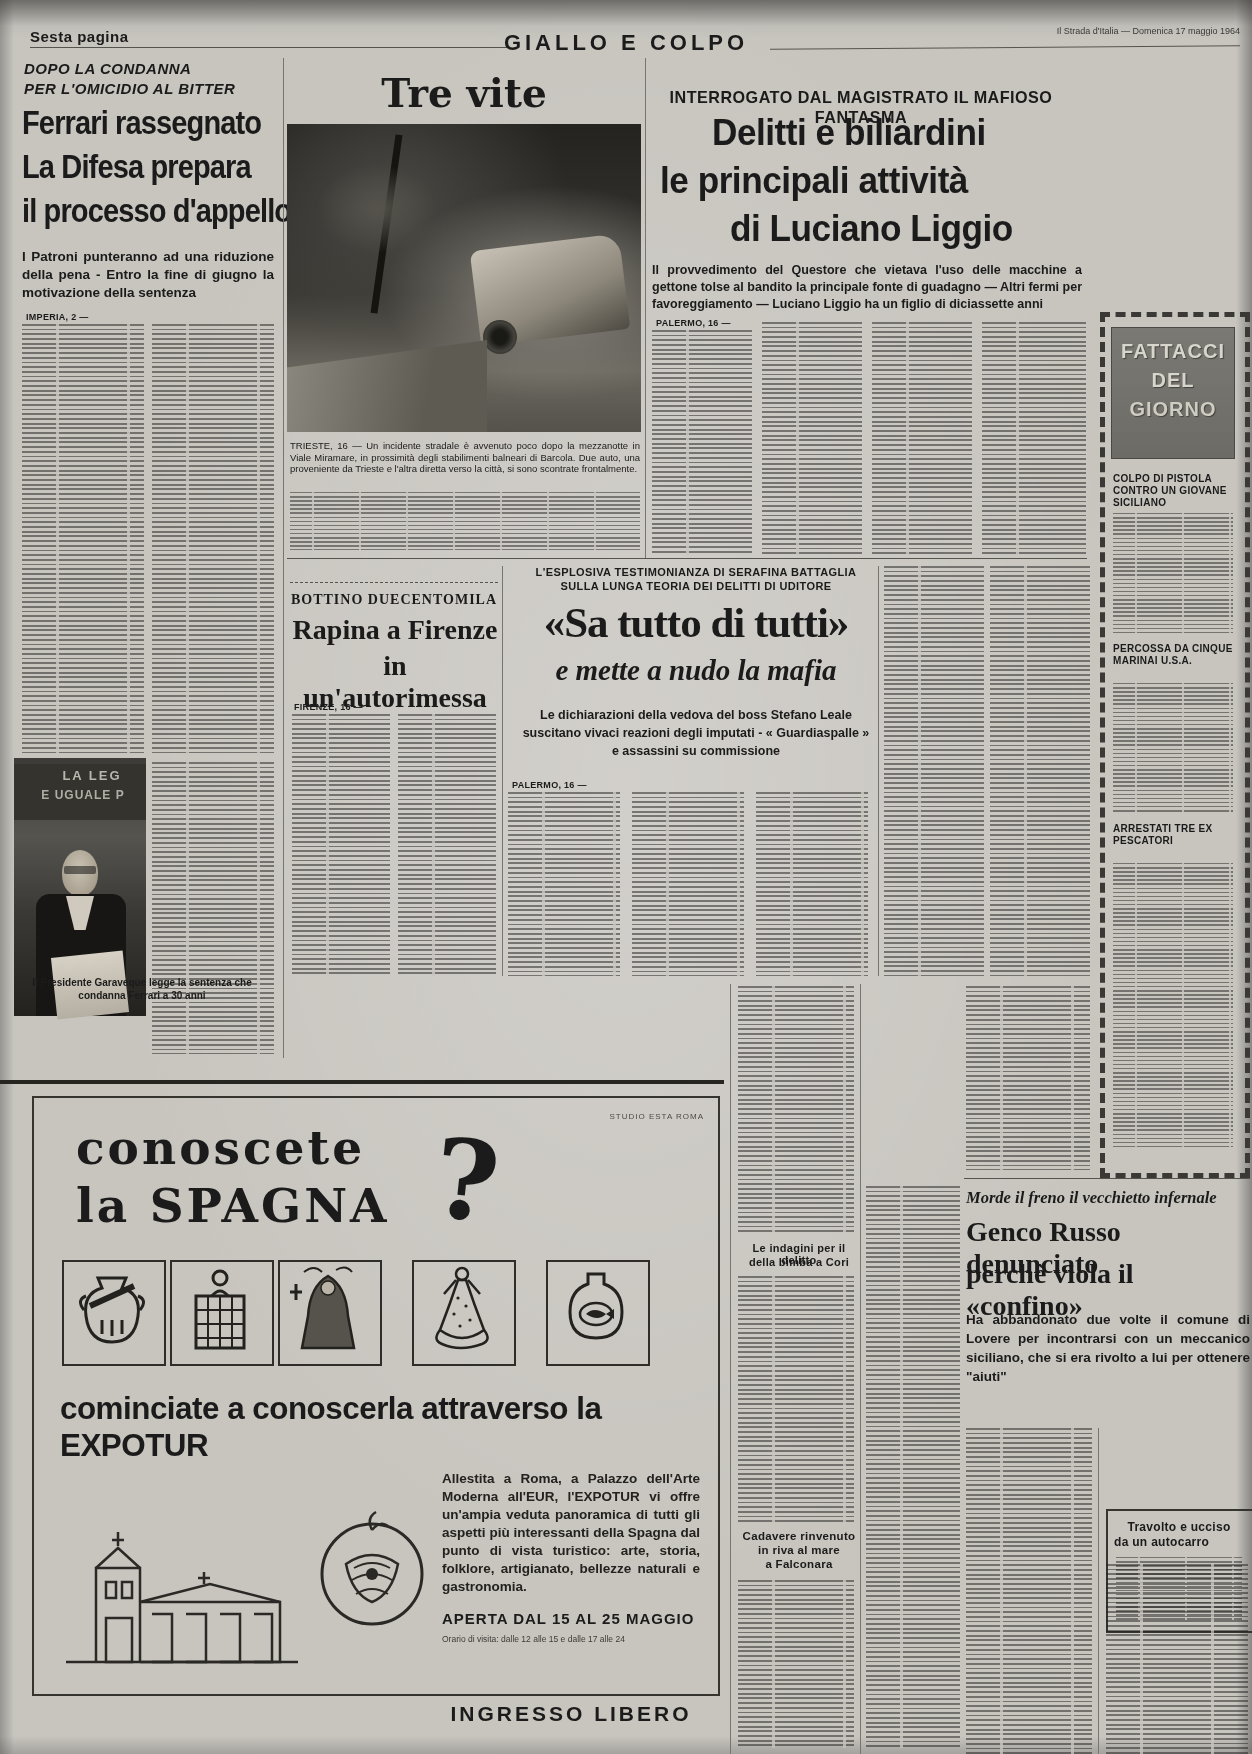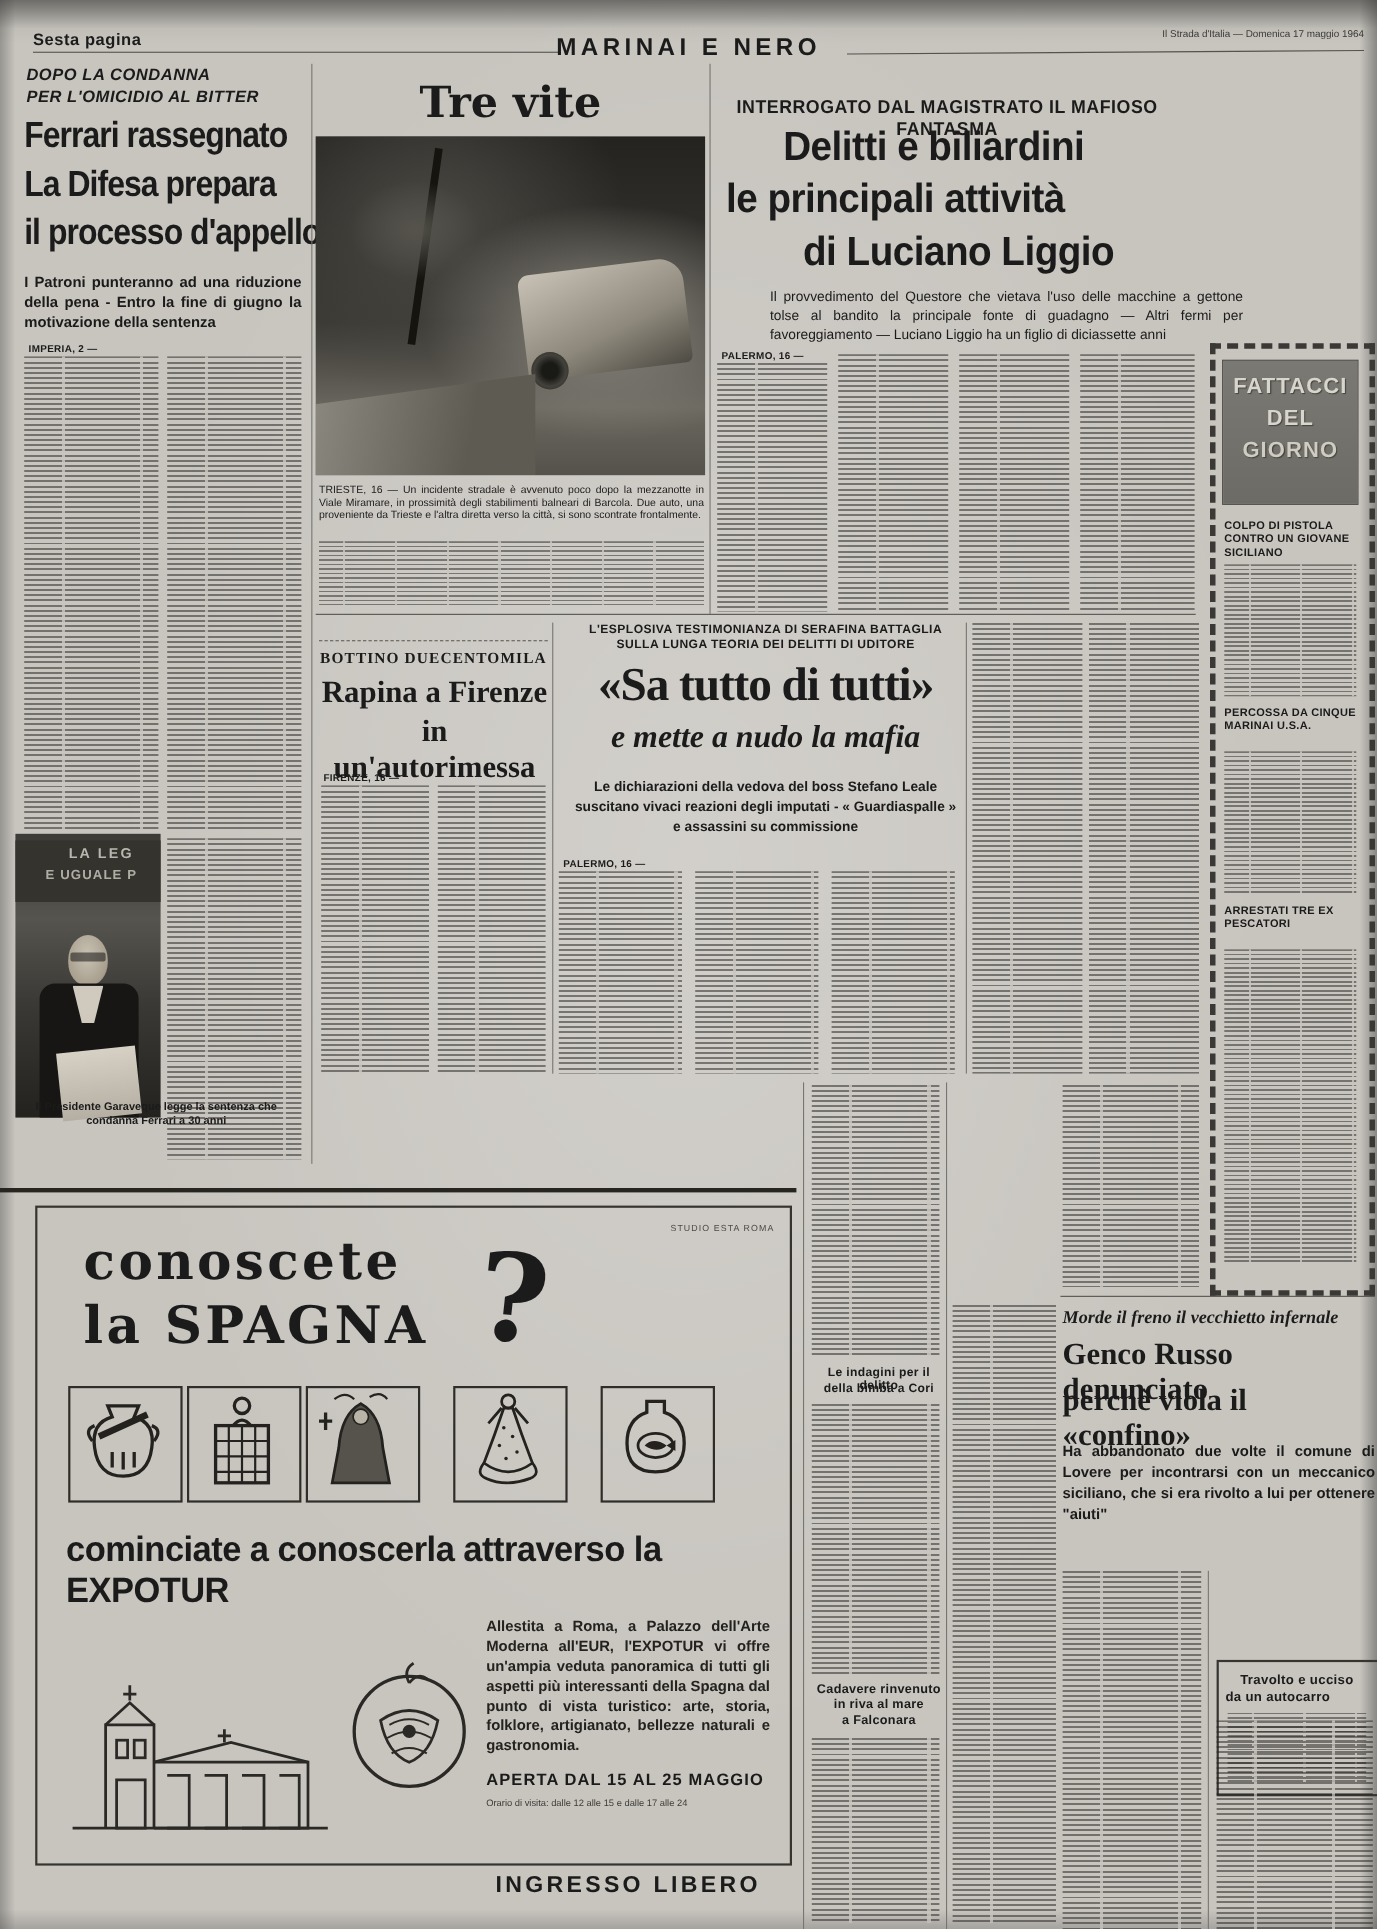--- a/index.html
+++ b/index.html
@@ -37,21 +37,21 @@
   .hatchbox{border:5px dashed #3a3936;}
   .minihead{font-size:10px;font-weight:bold;line-height:12px;letter-spacing:.3px;}
 </style>
 </head>
 <body>
 
 <div id="page">
 
   <div class="abs" style="left:30px;top:28px;font-size:15px;font-weight:bold;letter-spacing:.5px;">Sesta pagina</div>
   <div class="hrule" style="left:30px;top:47px;width:480px;"></div>
-  <div class="abs" style="left:0;top:30px;width:1252px;text-align:center;font-size:22px;font-weight:bold;letter-spacing:4px;">MARINAI E NERO</div>
+  <div class="abs" style="left:0;top:30px;width:1252px;text-align:center;font-size:22px;font-weight:bold;letter-spacing:4px;">GIALLO E COLPO</div>
   <div class="hrule" style="left:770px;top:47px;width:470px;transform:rotate(-.4deg);"></div>
   <div class="abs" style="left:940px;top:26px;width:300px;font-size:9px;color:#3a3936;text-align:right;">Il Strada d'Italia — Domenica 17 maggio 1964</div>
 
   <div class="abs kicker" style="left:24px;top:60px;font-size:15px;font-style:italic;">DOPO LA CONDANNA</div>
   <div class="abs kicker" style="left:24px;top:80px;font-size:15px;font-style:italic;">PER L'OMICIDIO AL BITTER</div>
   <div class="abs cond" style="left:22px;top:104px;font-size:33px;font-weight:bold;letter-spacing:-1px;transform:scaleX(.88);">Ferrari rassegnato</div>
   <div class="abs cond" style="left:22px;top:148px;font-size:33px;font-weight:bold;letter-spacing:-1px;transform:scaleX(.88);">La Difesa prepara</div>
   <div class="abs cond" style="left:22px;top:192px;font-size:33px;font-weight:bold;letter-spacing:-1px;transform:scaleX(.88);">il processo d'appello</div>
   <div class="abs" style="left:22px;top:248px;width:252px;font-size:13.5px;line-height:18px;font-weight:bold;text-align:justify;">I Patroni punteranno ad una riduzione della pena - Entro la fine di giugno la motivazione della sentenza</div>
   <div class="abs dateline" style="left:26px;top:312px;">IMPERIA, 2 —</div>
@@ -62,21 +62,21 @@
   <div class="abs photo" style="left:14px;top:758px;width:132px;height:258px;background:linear-gradient(180deg,#3c3b38 0,#56544f 30%,#3a3935 60%,#23221f 100%);">
     <div class="abs" style="left:0;top:6px;width:132px;height:56px;background:#35332e;"></div>
     <div class="abs" style="left:28px;top:10px;width:100px;color:#b9b6ae;font-size:13px;font-weight:bold;letter-spacing:2px;text-align:center;">LA LEG</div>
     <div class="abs" style="left:10px;top:30px;width:118px;color:#b0ada5;font-size:12px;font-weight:bold;letter-spacing:1px;text-align:center;">E UGUALE P</div>
     <div class="abs" style="left:48px;top:92px;width:36px;height:46px;border-radius:50% 50% 46% 46%;background:radial-gradient(ellipse at 48% 40%,#c9c2b4 0,#a89f8e 70%,#6f685c 100%);"></div>
     <div class="abs" style="left:50px;top:108px;width:32px;height:8px;background:rgba(20,20,20,.55);border-radius:2px;"></div>
     <div class="abs" style="left:22px;top:136px;width:90px;height:122px;background:#171614;border-radius:14px 14px 0 0;"></div>
     <div class="abs" style="left:52px;top:138px;width:28px;height:34px;background:#cfcabd;clip-path:polygon(0 0,100% 0,70% 100%,30% 100%);"></div>
     <div class="abs" style="left:40px;top:196px;width:72px;height:62px;background:linear-gradient(180deg,#d6d1c4,#b4afa2);transform:rotate(-6deg);"></div>
   </div>
-  <div class="abs" style="left:12px;top:1000px;width:260px;font-size:10px;line-height:13px;font-weight:bold;text-align:center;">Il Presidente Garaveque legge la sentenza che condanna Ferrari a 30 anni</div>
+  <div class="abs" style="left:12px;top:976px;width:260px;font-size:10px;line-height:13px;font-weight:bold;text-align:center;">Il Presidente Garaveque legge la sentenza che condanna Ferrari a 30 anni</div>
 
   <div class="vrule" style="left:283px;top:58px;height:1000px;"></div>
 
   <div class="abs dserif" style="left:287px;top:70px;width:354px;text-align:center;font-size:39px;font-weight:bold;">Tre vite stroncate</div>
   <div class="abs photo" style="left:287px;top:124px;width:354px;height:308px;background:
          radial-gradient(ellipse at 75% 55%, #8d8a82 0, rgba(0,0,0,0) 45%),
          radial-gradient(ellipse at 30% 25%, #4a4843 0, rgba(0,0,0,0) 50%),
          linear-gradient(180deg,#242320 0,#3a3833 55%,#6a675f 80%,#55524b 100%);">
     <div class="abs" style="left:188px;top:118px;width:150px;height:96px;background:linear-gradient(160deg,#c7c2b5 0,#8d887b 60%,#4e4b44 100%);border-radius:10px 22px 6px 6px;transform:rotate(-7deg);"></div>
     <div class="abs" style="left:196px;top:196px;width:34px;height:34px;background:radial-gradient(circle,#191916 30%,#44423c 60%,#191916 100%);border-radius:50%;"></div>
@@ -86,21 +86,21 @@
   </div>
   <div class="abs caption" style="left:290px;top:440px;width:350px;">TRIESTE, 16 — Un incidente stradale è avvenuto poco dopo la mezzanotte in Viale Miramare, in prossimità degli stabilimenti balneari di Barcola. Due auto, una proveniente da Trieste e l'altra diretta verso la città, si sono scontrate frontalmente.</div>
   <div class="greek fine" style="left:290px;top:492px;width:350px;height:58px;"></div>
 
   <div class="vrule" style="left:645px;top:58px;height:500px;"></div>
 
   <div class="abs kicker" style="left:652px;top:88px;width:440px;text-align:center;font-size:17px;transform:scaleX(.95);transform-origin:left;">INTERROGATO DAL MAGISTRATO IL MAFIOSO FANTASMA</div>
   <div class="abs cond" style="left:712px;top:112px;font-size:37px;font-weight:bold;letter-spacing:-.5px;transform:scaleX(.95);">Delitti e biliardini</div>
   <div class="abs cond" style="left:660px;top:160px;font-size:37px;font-weight:bold;letter-spacing:-.5px;transform:scaleX(.95);">le principali attività</div>
   <div class="abs cond" style="left:730px;top:208px;font-size:37px;font-weight:bold;letter-spacing:-.5px;transform:scaleX(.95);">di Luciano Liggio</div>
-  <div class="abs" style="left:652px;top:262px;width:430px;font-size:12.5px;line-height:17px;font-weight:normal;text-align:justify;margin-left:48px;">Il provvedimento del Questore che vietava l'uso delle macchine a gettone tolse al bandito la principale fonte di guadagno — Altri fermi per favoreggiamento — Luciano Liggio ha un figlio di diciassette anni</div>
+  <div class="abs" style="left:652px;top:262px;width:430px;font-size:12.5px;line-height:17px;font-weight:bold;text-align:justify;">Il provvedimento del Questore che vietava l'uso delle macchine a gettone tolse al bandito la principale fonte di guadagno — Altri fermi per favoreggiamento — Luciano Liggio ha un figlio di diciassette anni</div>
   <div class="abs dateline" style="left:656px;top:318px;">PALERMO, 16 —</div>
   <div class="greek" style="left:652px;top:330px;width:100px;height:226px;"></div>
   <div class="greek" style="left:762px;top:322px;width:100px;height:234px;"></div>
   <div class="greek" style="left:872px;top:322px;width:100px;height:234px;"></div>
   <div class="greek" style="left:982px;top:322px;width:104px;height:234px;"></div>
 
   <div class="greek" style="left:884px;top:566px;width:100px;height:410px;"></div>
   <div class="greek" style="left:990px;top:566px;width:100px;height:410px;"></div>
   <div class="greek" style="left:966px;top:986px;width:124px;height:184px;"></div>
 

